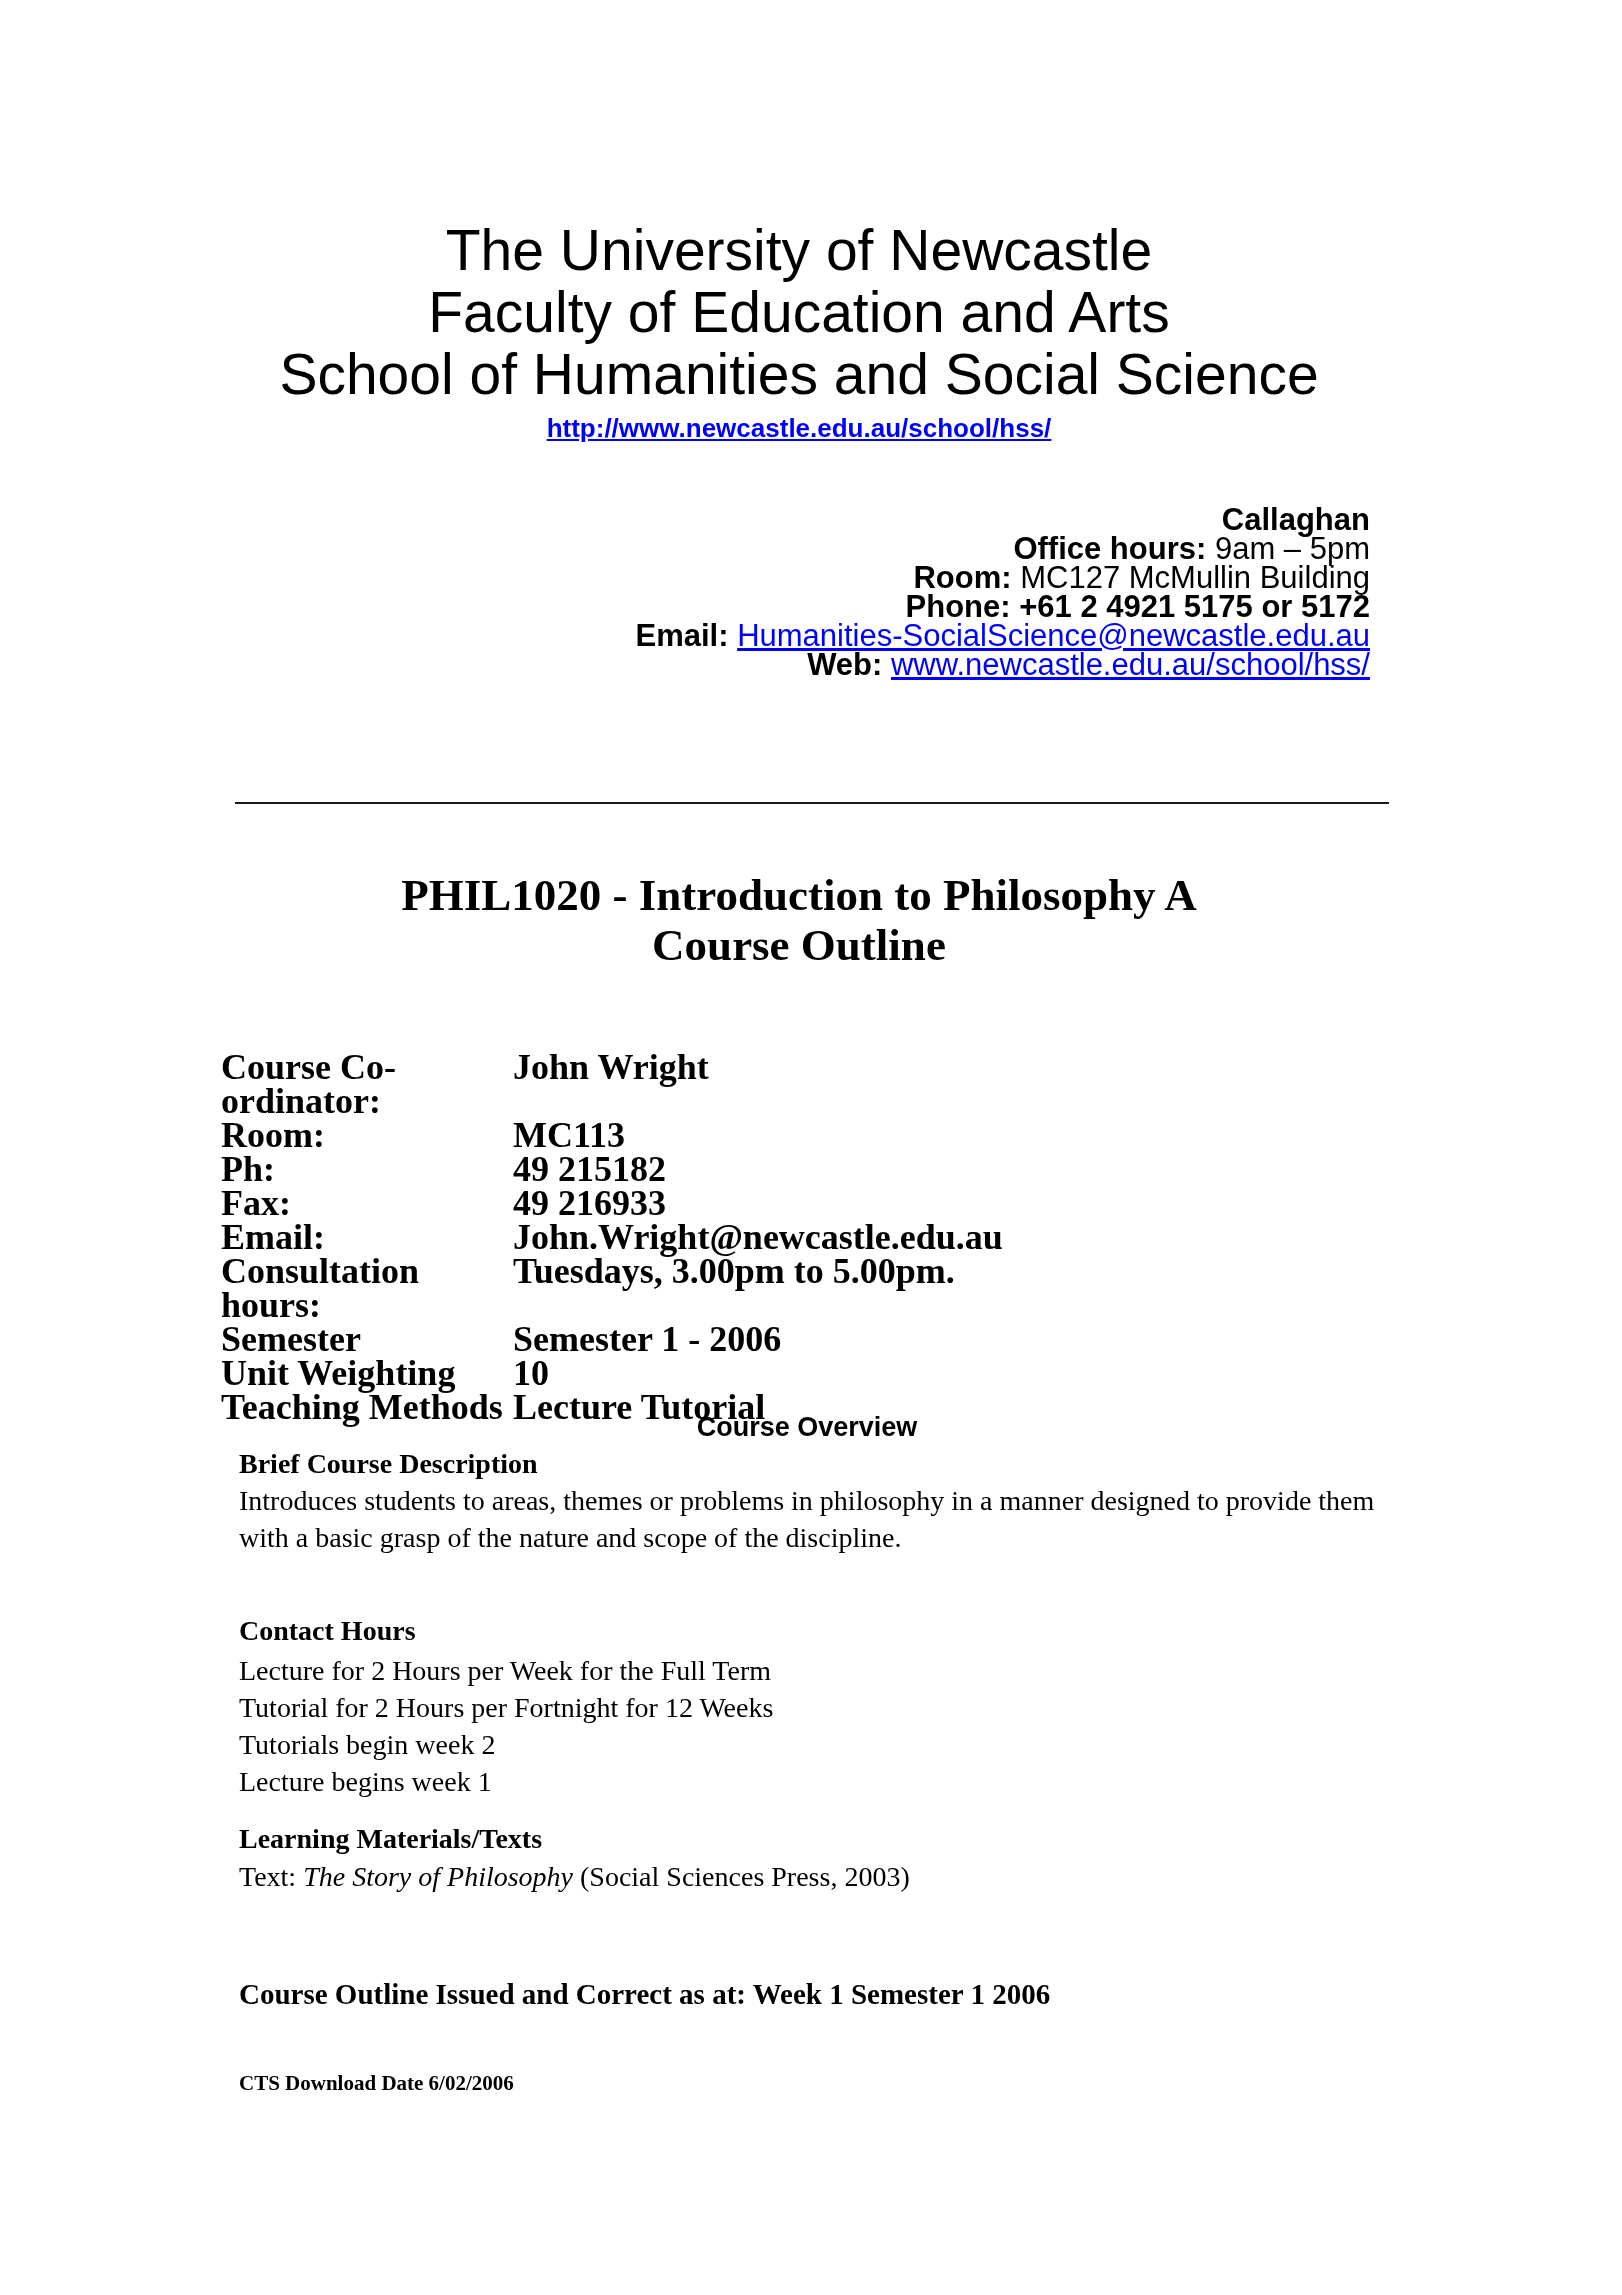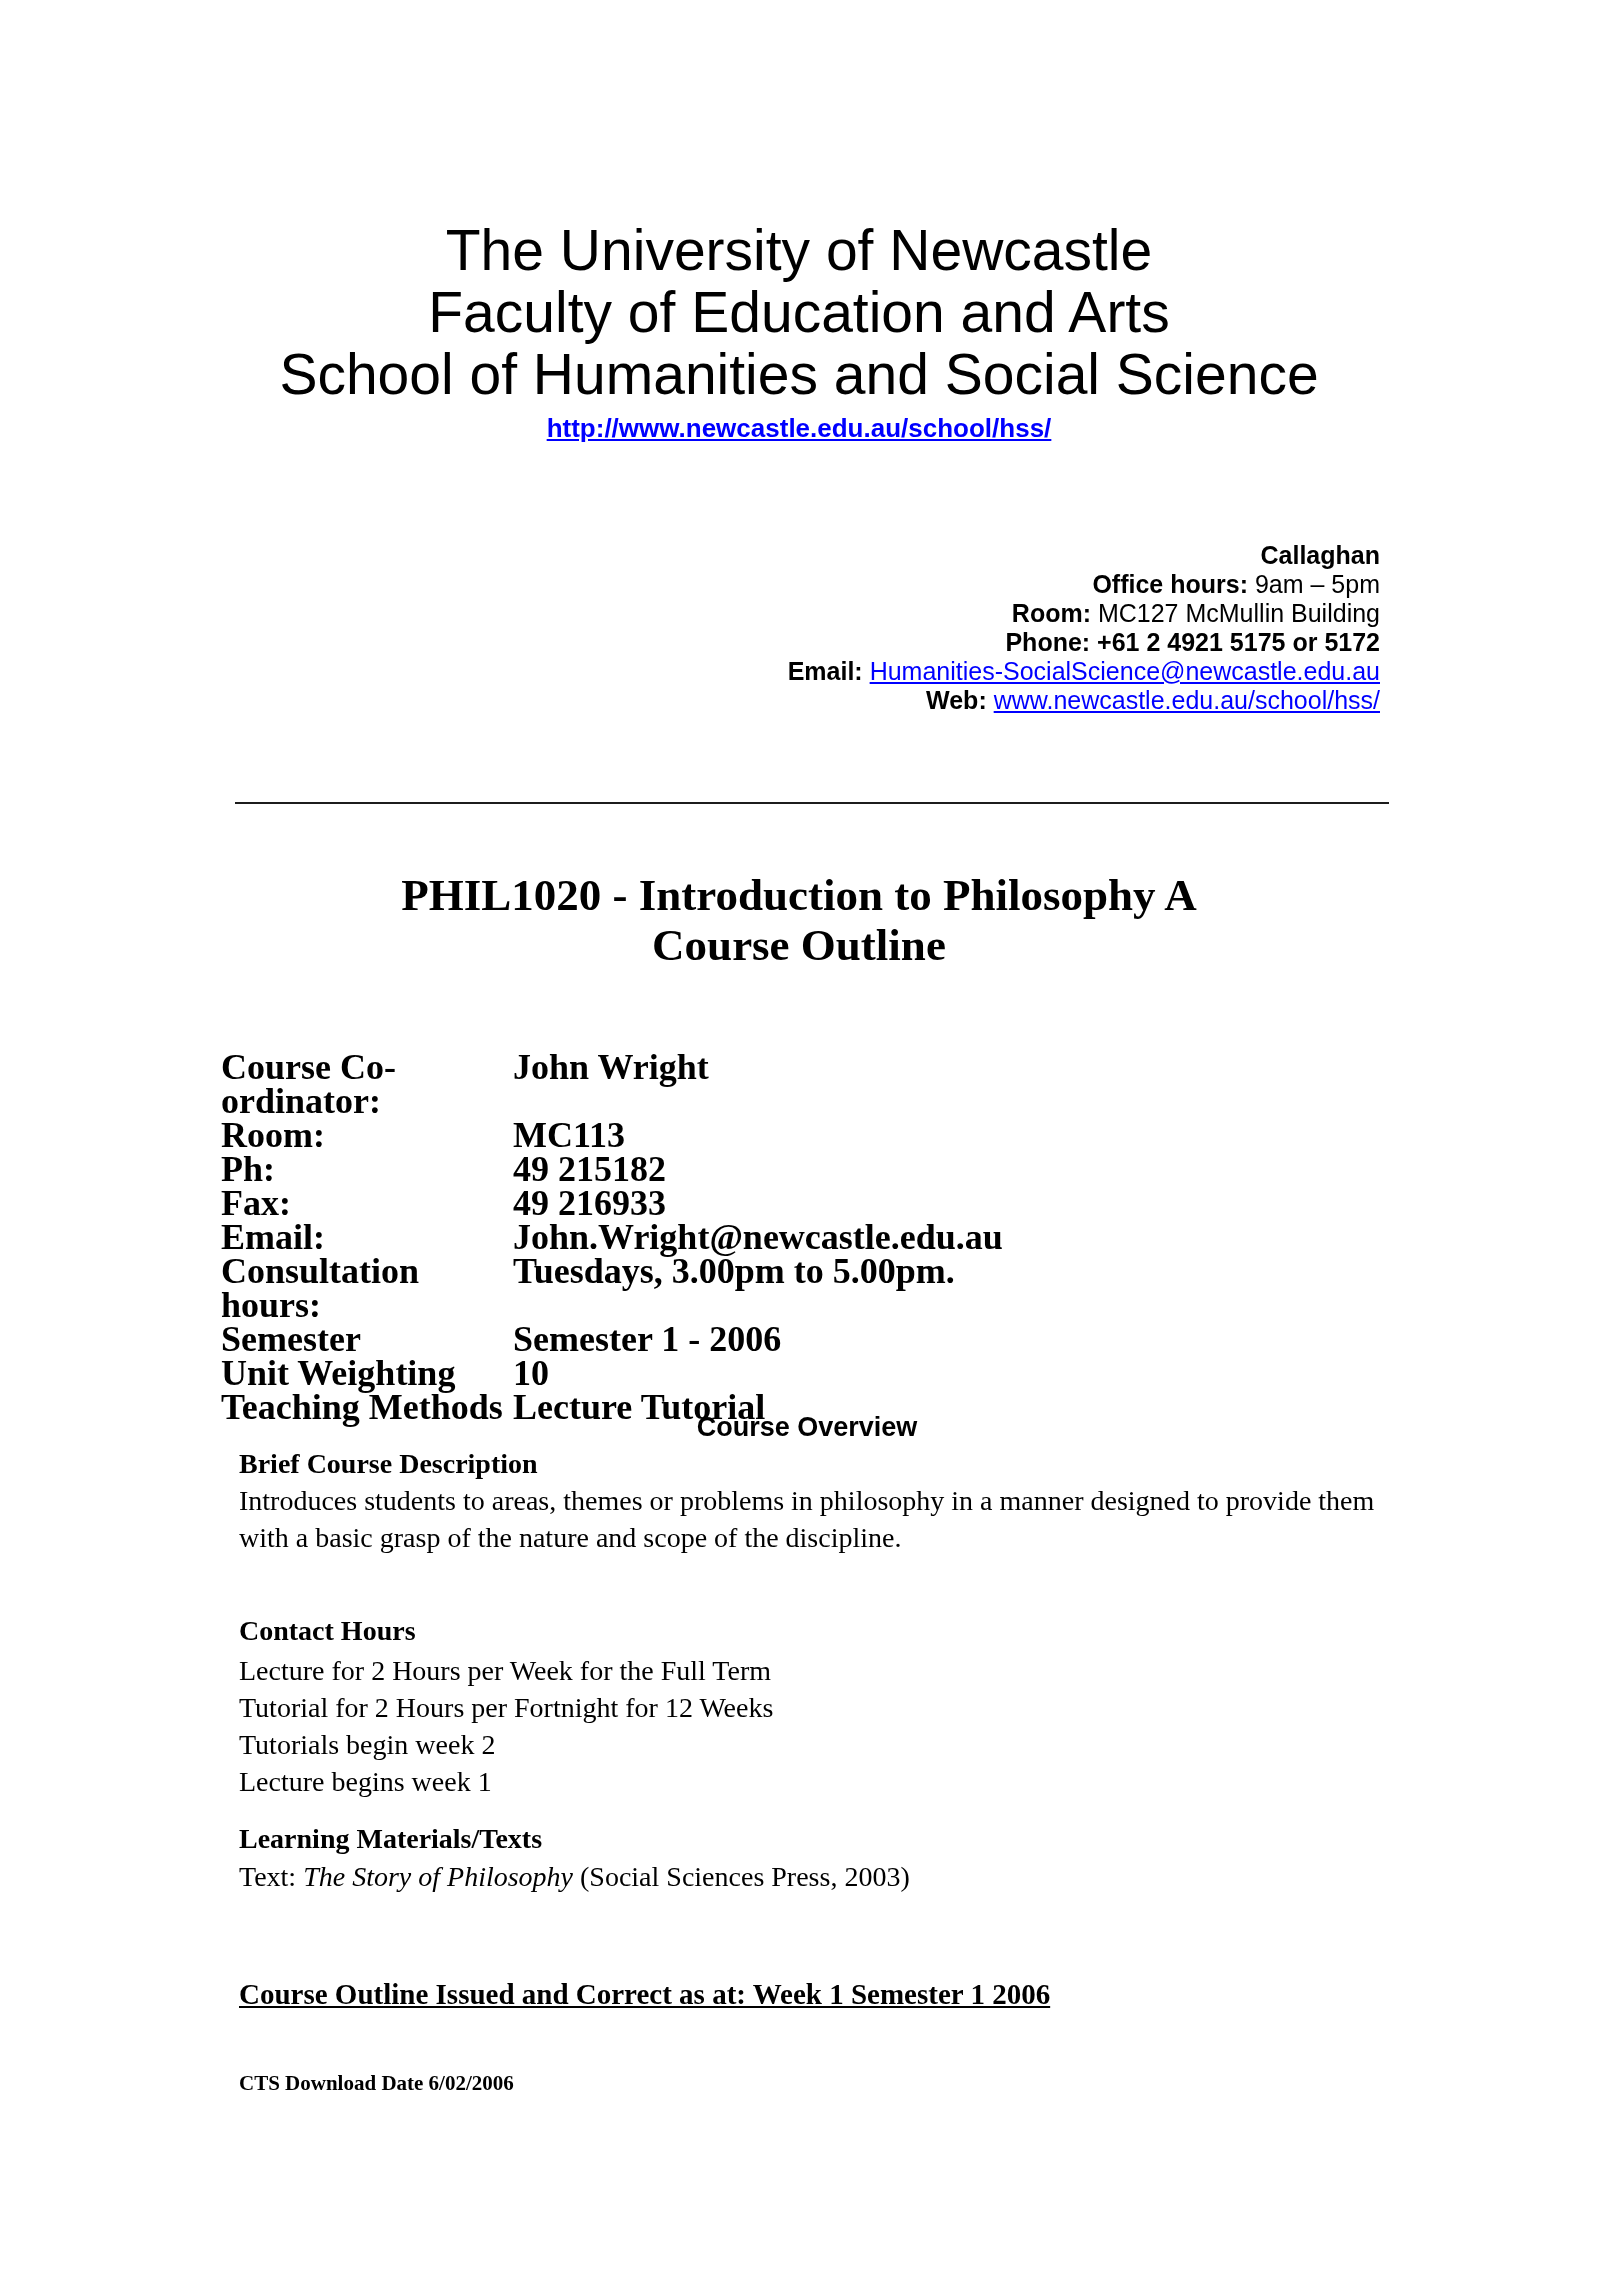--- a/index.html
+++ b/index.html
@@ -39,26 +39,25 @@
   a.link {
     color: #0000FF;
     text-decoration: underline;
     cursor: pointer;
   }
 
   
   .contact-block {
     position: absolute;
     top: 505px;
-    right: 243px;
+    right: 253px;
     text-align: right;
-    font-size: 25px;
+    font-size: 31px;
     line-height: 29px;
     white-space: nowrap;
-    margin-top: 36px;
   }
   .b { font-weight: 700; }
 
   
   .rule {
     position: absolute;
     top: 802px;
     left: 235px;
     width: 1154px;
     height: 2.4px;
@@ -110,21 +109,21 @@
   .serif-heading {
     font-weight: 700;
     line-height: 39px;
   }
   #overview { top: 1409px; }
   #overview .para { max-width: 1136px; }
   #contact-hours { top: 1590px; margin-top: 21px; }
   #contact-hours .lines { margin-top: 2.4px; }
   #materials { top: 1819px; }
   .italic { font-style: italic; }
-  #issued { top: 1976px; font-weight: 700; font-size: 29px; text-decoration: underline; }
+  #issued { top: 1976px; font-weight: 700; font-size: 29px; }
   #cts { top: 2065px; font-weight: 700; font-size: 21px; }
 </style>
 </head>
 <body>
 
 <header class="doc-header">
   <div class="h-line">The University of Newcastle</div>
   <div class="h-line">Faculty of Education and Arts</div>
   <div class="h-line">School of Humanities and Social Science</div>
   <div class="h-url"><a class="link" href="#">http://www.newcastle.edu.au/school/hss/</a></div>

